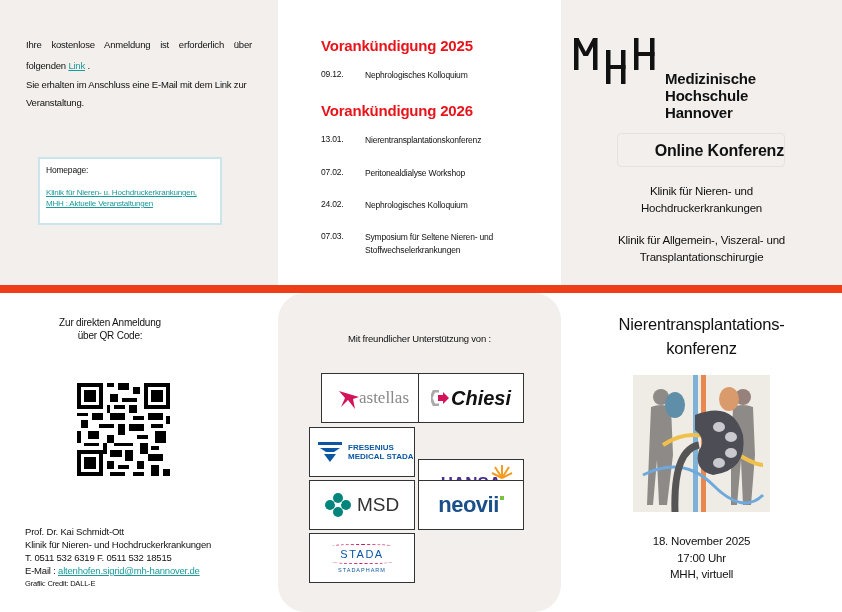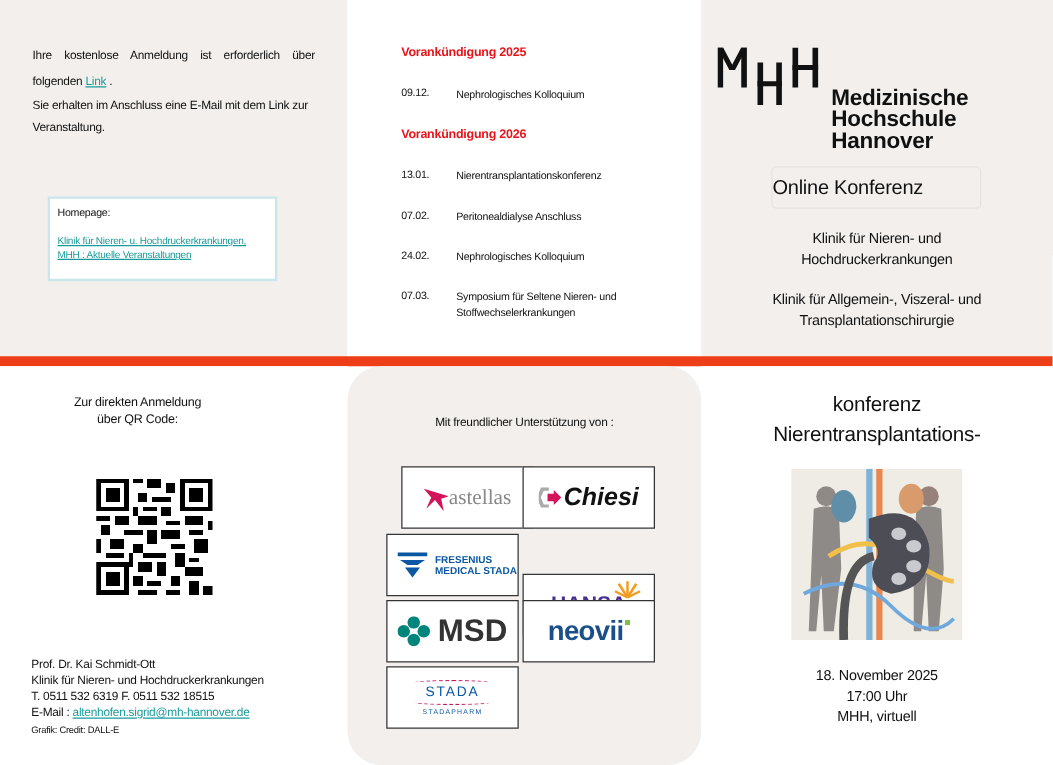--- a/index.html
+++ b/index.html
@@ -16,28 +16,28 @@
   #redbar { position:absolute; left:0; top:285px; width:842px; height:8px; background:#ee3e17; }
 
   .narrow { font-family:"Liberation Sans", sans-serif; font-stretch:condensed; letter-spacing:-0.2px; }
   .reg-text { position:absolute; left:26px; top:34px; width:226px; font-size:9.5px; line-height:21px; text-align:justify; }
   .reg-text .line2 { line-height:18px; }
   a.lnk { color:#1a9a9a; text-decoration:underline; }
   .home-box { position:absolute; left:38px; top:157px; width:184px; height:68px; border:2px solid #cbe6ea; background:#fff; box-sizing:border-box; padding:6px 6px; font-size:8.5px; }
   .home-box .hdr { margin-bottom:12px; }
   .home-box .links { font-size:8px; line-height:11px; }
 
-  .ann-title { position:absolute; left:43px; font-weight:bold; color:#e8141b; font-size:10px; }
+  .ann-title { position:absolute; left:43px; font-weight:bold; color:#e8141b; font-size:15px; }
   .ev { position:absolute; left:43px; font-size:8.5px; display:flex; }
   .ev .d { width:44px; }
   .ev .t { width:170px; line-height:13px; }
 
   .mhh-logo { position:absolute; left:13px; top:38px; }
-  .mhh-name { position:absolute; left:104px; top:70px; font-weight:bold; font-size:18px; line-height:17px; letter-spacing:-0.2px; }
-  .online-box { position:absolute; left:56px; top:133px; width:168px; height:34px; border:1px solid #e6e3df; border-radius:4px; font-size:16px; font-weight:normal; text-align:left; line-height:34px; box-sizing:border-box; letter-spacing:-0.2px; }
+  .mhh-name { position:absolute; left:104px; top:70px; font-weight:bold; font-size:15px; line-height:17px; letter-spacing:-0.2px; }
+  .online-box { position:absolute; left:56px; top:133px; width:168px; height:34px; border:1px solid #e6e3df; border-radius:4px; font-size:16px; font-weight:bold; text-align:right; line-height:34px; box-sizing:border-box; letter-spacing:-0.2px; }
   .klinik { position:absolute; left:0; width:281px; text-align:center; font-size:11.5px; line-height:17px; }
 
   .qr-label { position:absolute; left:30px; top:23px; width:160px; text-align:center; font-size:10px; line-height:13px; }
   .qr { position:absolute; left:77px; top:90px; width:93px; height:93px; }
   .contact { position:absolute; left:25px; top:232px; font-size:9.5px; line-height:13px; }
   .contact .credit { font-size:7.5px; }
 
   .support { position:absolute; left:0; top:40px; width:283px; text-align:center; font-size:9.5px; }
   .logo-box { position:absolute; width:106px; height:50px; border:1.5px solid #333; background:#fff; box-sizing:border-box; display:flex; align-items:center; justify-content:center; }
 
@@ -67,21 +67,21 @@
     <span class="d">09.12.</span>
     <span class="t">Nephrologisches Kolloquium</span>
   </div>
   <div class="ann-title narrow" style="top:102px;">Vorankündigung 2026</div>
   <div class="ev narrow" style="top:134px;">
     <span class="d">13.01.</span>
     <span class="t">Nierentransplantationskonferenz</span>
   </div>
   <div class="ev narrow" style="top:167px;">
     <span class="d">07.02.</span>
-    <span class="t">Peritonealdialyse Anschluss</span>
+    <span class="t">Peritonealdialyse Workshop</span>
   </div>
   <div class="ev narrow" style="top:199px;">
     <span class="d">24.02.</span>
     <span class="t">Nephrologisches Kolloquium</span>
   </div>
   <div class="ev narrow" style="top:231px;">
     <span class="d">07.03.</span>
     <span class="t">Symposium für Seltene Nieren- und Stoffwechselerkrankungen</span>
   </div>
 </div>
@@ -231,38 +231,38 @@
     <div style="font-size:5.5px; letter-spacing:3px; color:#4a2f8f;">BIOPHARMA</div>
   </div>
   <div class="logo-box" style="left:31px; top:187px;">
     <svg width="26" height="24" viewBox="0 0 26 24">
         <circle cx="13" cy="5" r="5" fill="#00857c"></circle>
         <circle cx="13" cy="19" r="5" fill="#00857c"></circle>
         <circle cx="5" cy="12" r="5" fill="#00857c"></circle>
         <circle cx="21" cy="12" r="5" fill="#00857c"></circle>
         <polygon points="9,10 17,10 13,14" fill="#fff"></polygon>
       </svg>
-    <span style="margin-left:6px; font-weight:bold; font-size:25px; color:#333;">MSD</span>
+    <span style="margin-left:6px; font-weight:normal; font-size:19px; color:#333;">MSD</span>
   </div>
   <div class="logo-box" style="left:140px; top:187px;">
     <span style="font-weight:bold; font-size:22px; color:#1b4f8a; letter-spacing:-0.5px;">neovii</span>
     <span style="display:inline-block; width:4px; height:4px; background:#7cc242; margin-left:1px; margin-top:-14px;"></span>
   </div>
   <div class="logo-box" style="left:31px; top:240px; flex-direction:column;">
     <div style="width:60px; border-top:1px dashed #c2185b; border-radius:50%; height:3px;"></div>
     <div style="font-size:11px; color:#0b57a4; letter-spacing:1.5px;">STADA</div>
     <div style="width:60px; border-bottom:1px dashed #c2185b; border-radius:50%; height:3px;"></div>
     <div style="font-size:5.5px; color:#0b57a4; letter-spacing:1px; margin-top:3px;">STADAPHARM</div>
   </div>
 </div>
 
 <div class="panel white" id="p-br">
   <div class="event-title narrow">
+    <div>Nierentransplantations-</div>
     <div>konferenz</div>
-    <div>Nierentransplantations-</div>
   </div>
   <svg class="art" viewBox="0 0 137 137">
     <rect width="137" height="137" fill="#eeece4"></rect>
 
     <g fill="#6f6a68" opacity="0.75">
       <circle cx="28" cy="22" r="8"></circle>
       <path d="M18 32 Q28 28 38 32 L40 80 L34 130 L26 130 L24 85 L20 130 L14 130 L16 80 Z"></path>
       <circle cx="110" cy="22" r="8" fill="#7a5f58"></circle>
       <path d="M100 32 Q110 28 120 32 L122 80 L118 130 L110 130 L108 85 L104 130 L98 130 L98 80 Z"></path>
     </g>

